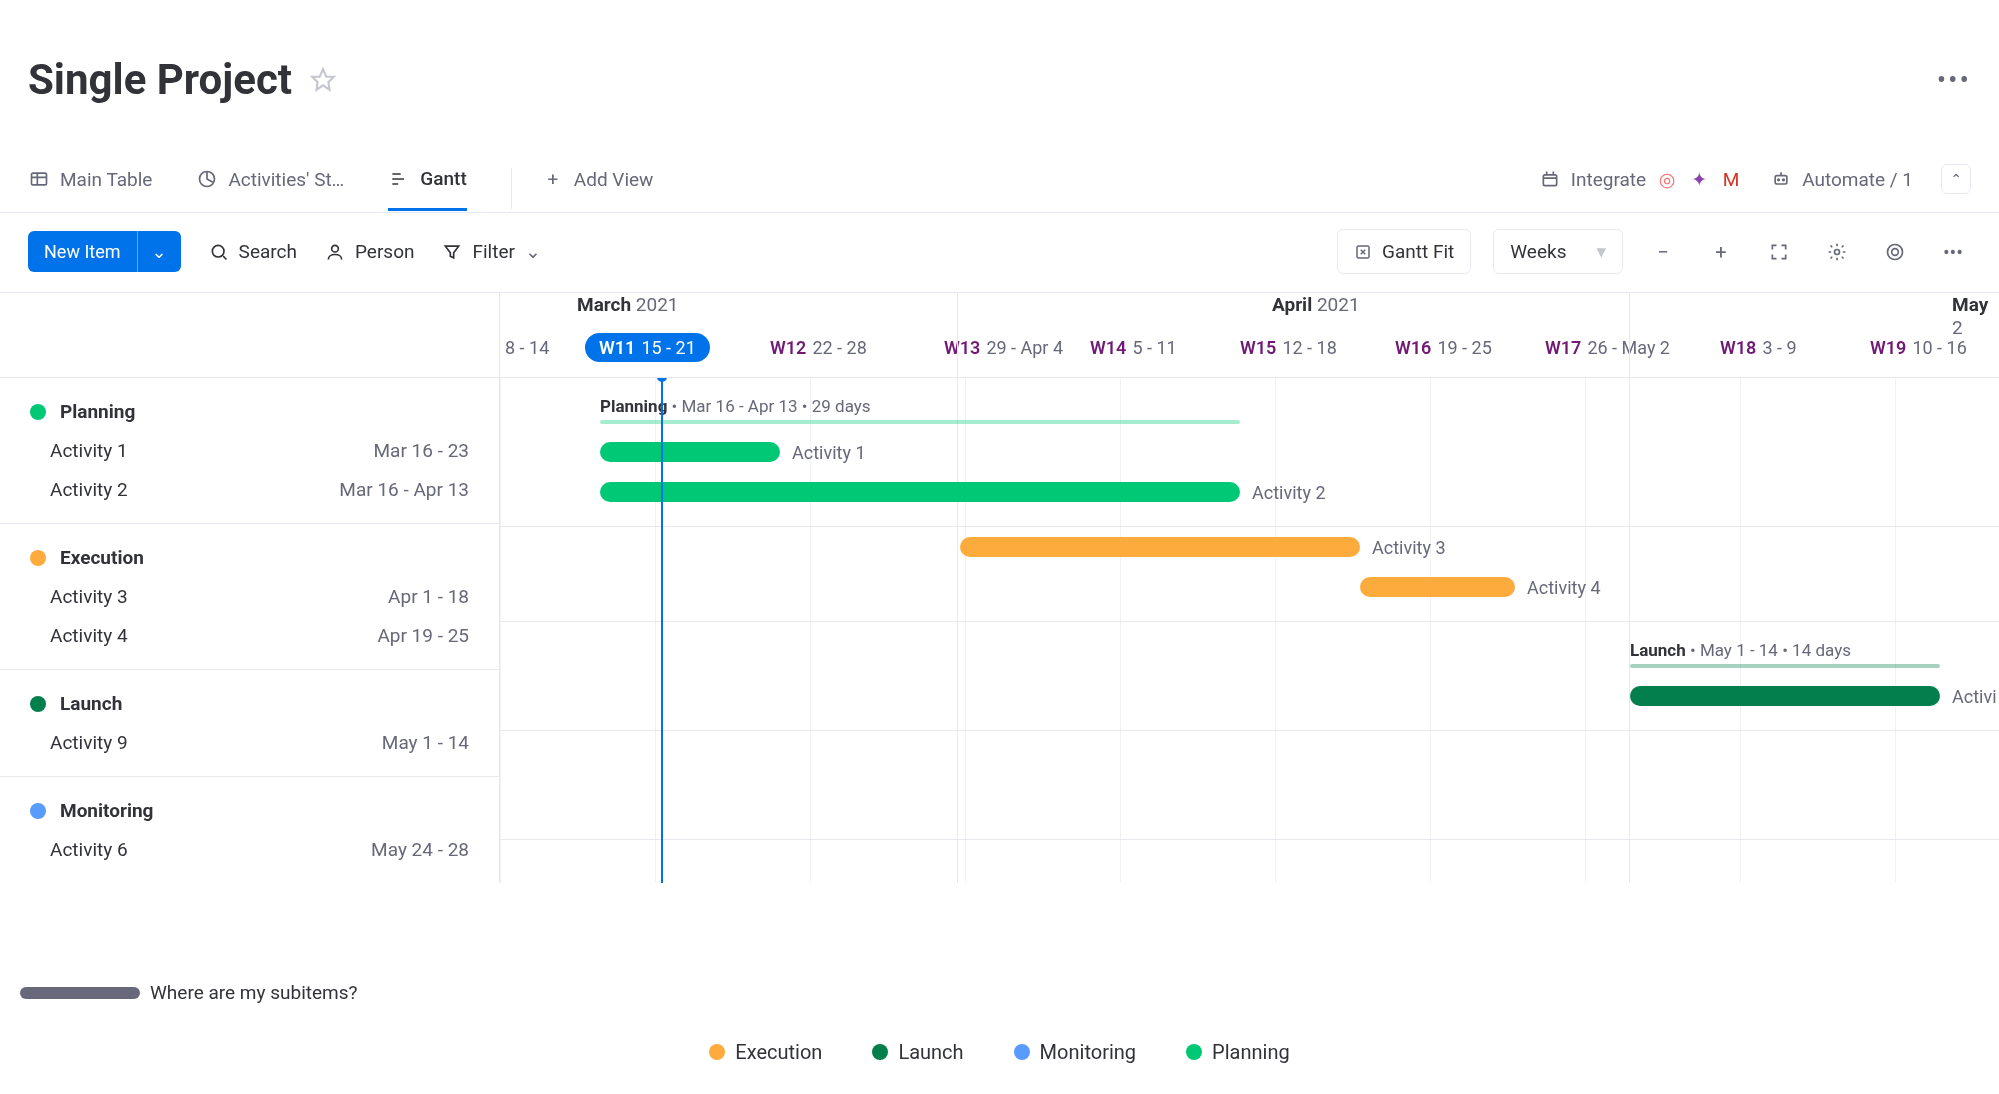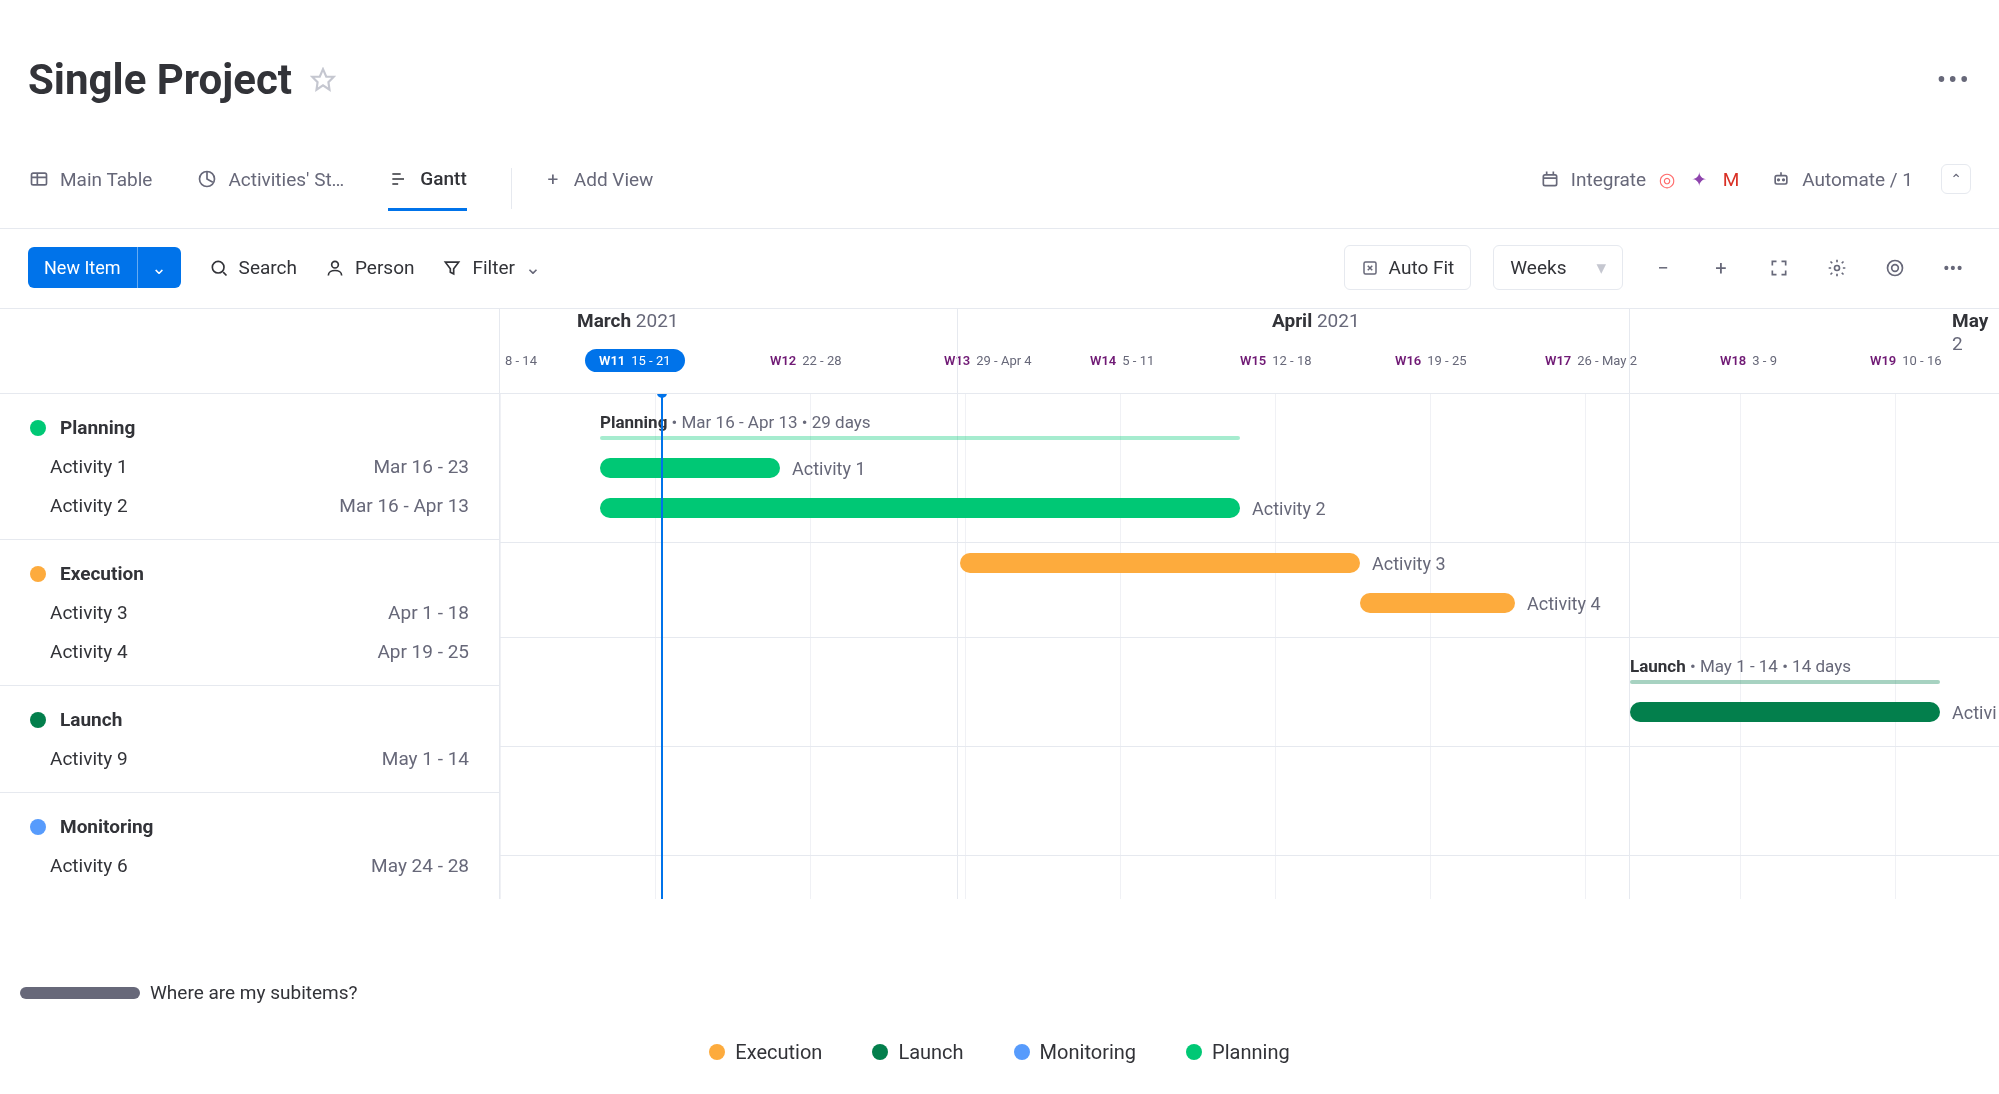--- a/index.html
+++ b/index.html
@@ -17,21 +17,21 @@
   .page{width:1999px;height:1094px;background:#fff;position:relative;overflow:hidden}
 
   
   .hdr{padding:55px 28px 0 28px;display:flex;align-items:center;justify-content:space-between}
   .title-row{display:flex;align-items:center;gap:18px}
   .title{font-size:42px;font-weight:700}
   .star{font-size:28px;color:#c5c7d0}
   .more{font-size:28px;color:#676879;letter-spacing:2px}
 
   
-  .tabs{display:flex;align-items:center;justify-content:space-between;padding:60px 28px 16px 28px;border-bottom:1px solid var(--border)}
+  .tabs{display:flex;align-items:center;justify-content:space-between;padding:60px 28px 0 28px;border-bottom:1px solid var(--border)}
   .tabs-left{display:flex;align-items:center;gap:44px}
   .tab{display:flex;align-items:center;gap:10px;padding-bottom:18px;color:var(--muted);font-size:19px;cursor:pointer}
   .tab.active{color:var(--text);font-weight:500;border-bottom:3px solid var(--blue);margin-bottom:-2px}
   .tab .ico{width:22px;height:22px;display:inline-flex;align-items:center;justify-content:center}
   .tabs-right{display:flex;align-items:center;gap:28px;padding-bottom:18px;color:var(--muted);font-size:19px}
   .mini-ico{width:22px;height:22px;display:inline-flex;align-items:center;justify-content:center;color:#c5c7d0}
   .collapse{width:30px;height:30px;border:1px solid var(--border);border-radius:6px;display:flex;align-items:center;justify-content:center;color:#676879;font-size:14px}
 
   
   .toolbar{display:flex;align-items:center;justify-content:space-between;padding:16px 28px 18px 28px;border-bottom:1px solid var(--border)}
@@ -46,21 +46,21 @@
 
   
   .timeline{position:relative}
   .tl-head{display:flex;border-bottom:1px solid var(--border)}
   .side{width:500px;flex:0 0 500px;border-right:1px solid var(--border)}
   .grid-area{flex:1;position:relative;overflow:hidden}
   .months{display:flex;height:44px;align-items:center}
   .month{position:absolute;top:0;padding-left:12px;font-size:19px;color:#676879}
   .month b{color:var(--text);font-weight:700}
   .weeks{display:flex;height:40px;align-items:center;position:relative}
-  .week{position:absolute;top:0;font-size:13px;color:#676879;white-space:nowrap}
+  .week{position:absolute;top:0;font-size:18px;color:#676879;white-space:nowrap}
   .week .wn{font-weight:600;color:#701a75;margin-right:6px}
   .week.current{background:var(--blue);color:#fff;padding:4px 14px;border-radius:20px;top:-4px}
   .week.current .wn{color:#fff}
   .month-divider{position:absolute;top:0;bottom:0;width:1px;background:var(--border)}
 
   
   .body{display:flex;position:relative}
   .side-body{width:500px;flex:0 0 500px;border-right:1px solid var(--border)}
   .grid-body{flex:1;position:relative;overflow:hidden}
   .vline{position:absolute;top:0;bottom:0;width:1px;background:#f0f1f5}
@@ -206,21 +206,21 @@
       </div>
     </div>
     <div class="tl-right">
       <div class="btn-outline">
         <span>
             <svg width="18" height="18" viewBox="0 0 24 24" fill="none" stroke="#676879" stroke-width="2">
               <rect x="4" y="4" width="16" height="16" rx="2"></rect>
               <path d="M9 9l6 6M15 9l-6 6"></path>
             </svg>
           </span>
-        <span>Auto Fit</span>
+        <span>Gantt Fit</span>
       </div>
       <div class="btn-outline">
         <span>Weeks</span>
         <span style="color:#c5c7d0;margin-left:20px">▾</span>
       </div>
       <div class="icon-btn">
           <span>−</span>
         </div>
       <div class="icon-btn">
           <span>+</span>

